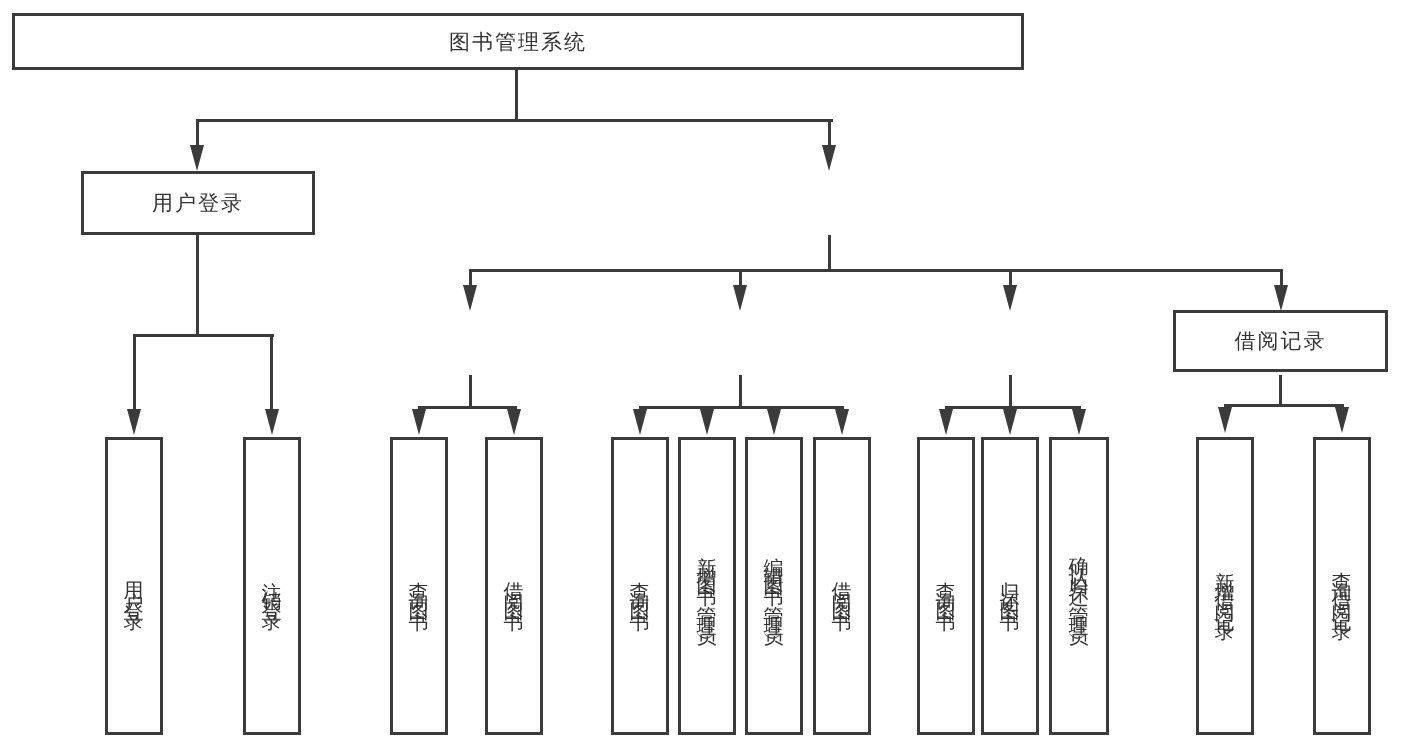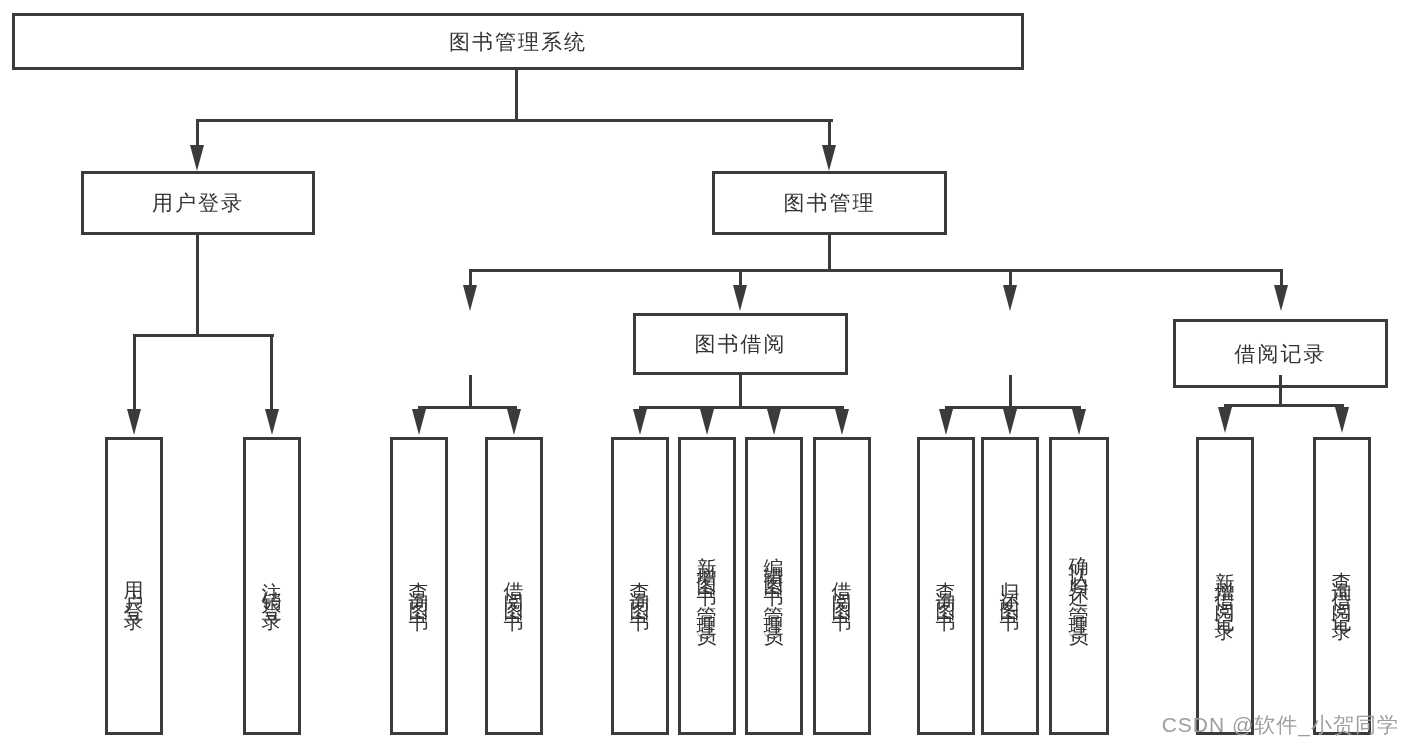--- a/index.html
+++ b/index.html
@@ -37,31 +37,25 @@
 <div class="canvas">
 
   <div class="box" style="left:12px;top:13px;width:1012px;height:57px;">
     <span class="lbl">图书管理系统</span>
   </div>
 
   <div class="box" style="left:81px;top:171px;width:234px;height:64px;">
     <span class="lbl">用户登录</span>
   </div>
 
-  <div class="box" style="left:712px;top:171px;width:235px;height:64px;">
-    <span class="lbl">图书管理</span>
-  </div>
 
 
-  <div class="box" style="left:633px;top:313px;width:215px;height:62px;">
-    <span class="lbl">图书借阅</span>
-  </div>
 
 
-  <div class="box" style="left:1173px;top:319px;width:215px;height:69px;">
+  <div class="box" style="left:1173px;top:310px;width:215px;height:62px;">
     <span class="lbl">借阅记录</span>
   </div>
 
   <div class="box vbox" style="left:105px;top:437px;width:58px;height:298px;">
     <span class="lbl">用户登录</span>
   </div>
 
   <div class="box vbox" style="left:243px;top:437px;width:58px;height:298px;">
     <span class="lbl">注销登录</span>
   </div>
@@ -151,15 +145,14 @@
   <div class="hline" style="left:945px;top:406px;width:136px;"></div>
   <div class="arr" style="left:939px;top:409px;"></div>
   <div class="arr" style="left:1003px;top:409px;"></div>
   <div class="arr" style="left:1072px;top:409px;"></div>
 
   <div class="vline" style="left:1279px;top:375px;height:32px;"></div>
   <div class="hline" style="left:1224px;top:404px;width:120px;"></div>
   <div class="arr" style="left:1218px;top:407px;"></div>
   <div class="arr" style="left:1335px;top:407px;"></div>
 
-  <div class="watermark">CSDN @软件_小贺同学</div>
 
 </div>
 
 </body></html>

